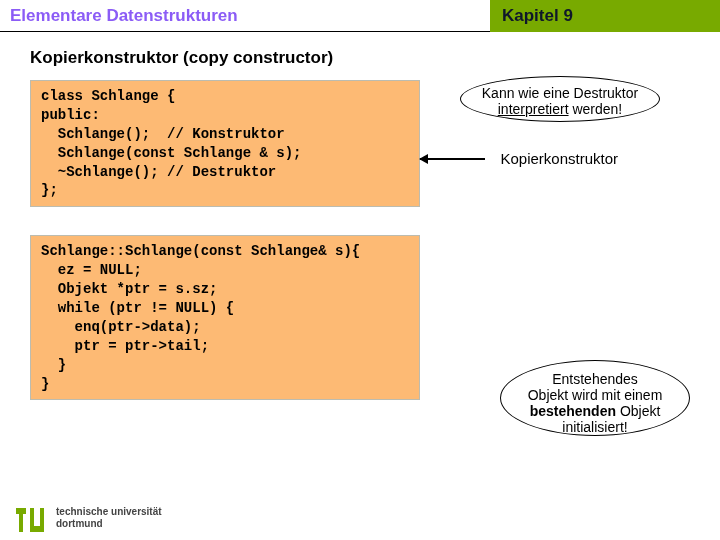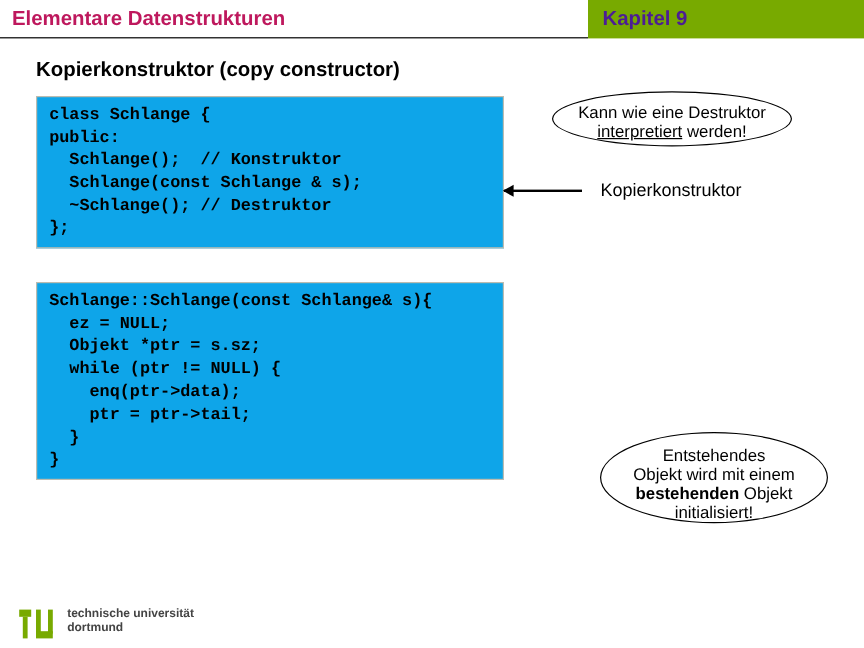--- a/index.html
+++ b/index.html
@@ -11,45 +11,45 @@
     overflow: hidden;
   }
   .header {
     display: flex;
     width: 100%;
     height: 32px;
   }
   .header-left {
     flex: 1;
     background: #fff;
-    color: #be185d;
+    color: #8b5cf6;
     font-weight: bold;
     font-size: 17px;
     padding: 6px 10px;
     border-bottom: 1px solid #000;
   }
   .header-right {
     width: 230px;
     background: #78aa00;
-    color: #4c1d95;
+    color: #0f172a;
     font-weight: bold;
     font-size: 17px;
     padding: 6px 12px;
   }
   .section-title {
     font-weight: bold;
     font-size: 17px;
     padding: 16px 0 12px 30px;
   }
   .content {
     position: relative;
     padding: 0 10px 0 30px;
   }
   .codebox {
-    background: #0ea5e9;
+    background: #fdba74;
     border: 1px solid #bcbcb0;
     font-family: "Courier New", monospace;
     font-size: 14px;
     font-weight: bold;
     padding: 6px 10px;
     white-space: pre;
     line-height: 1.35;
     width: 390px;
     margin-bottom: 28px;
   }

